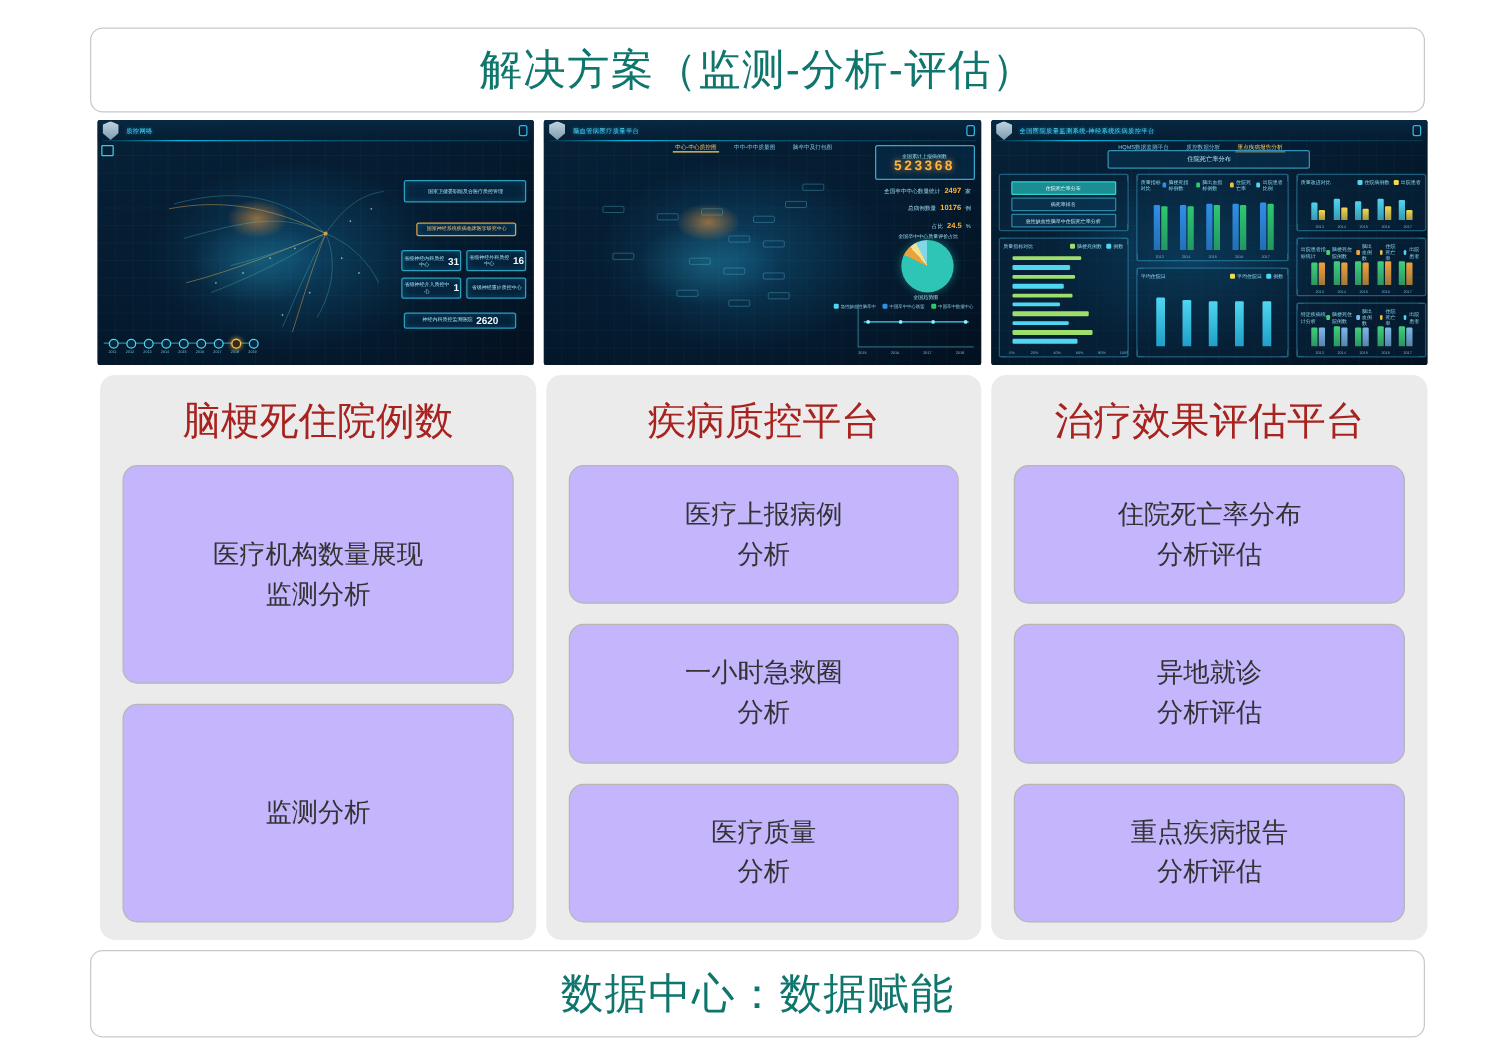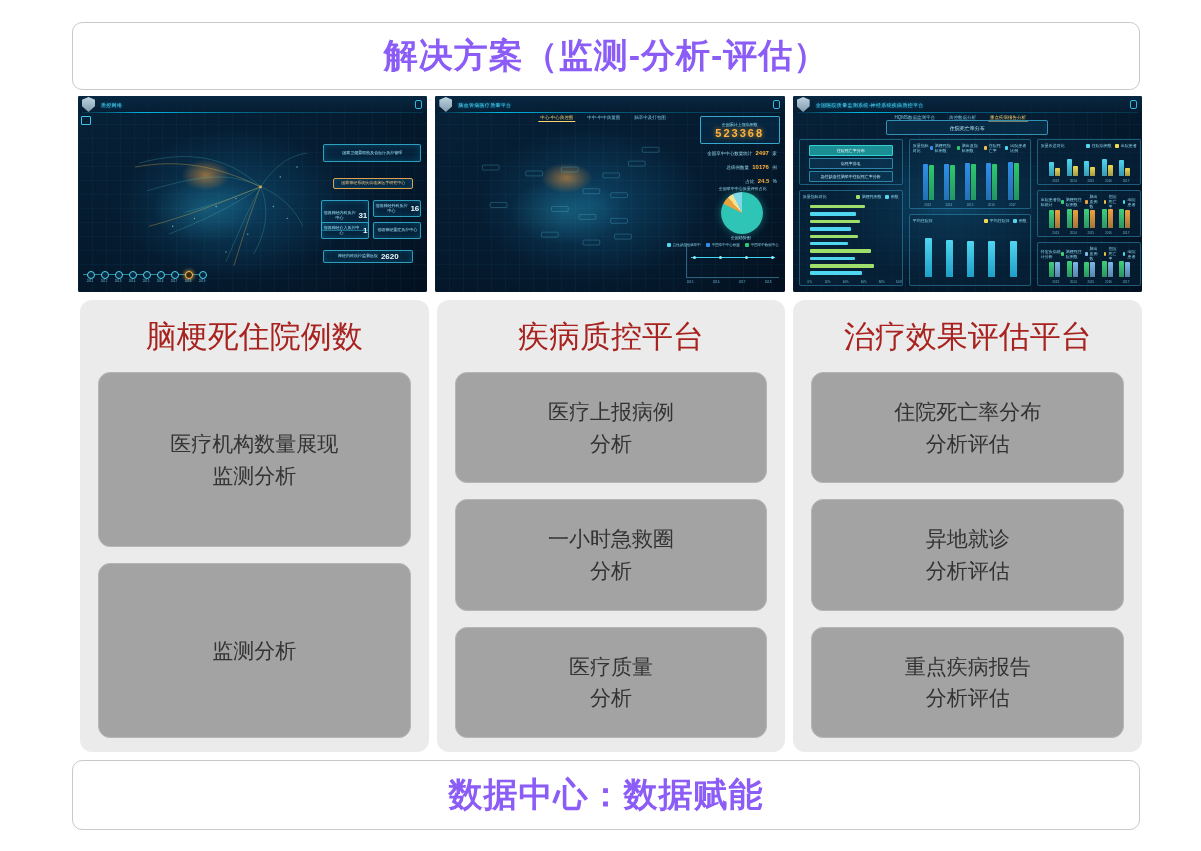--- a/index.html
+++ b/index.html
@@ -14,22 +14,22 @@
   
   .banner{
     position:absolute;left:72px;width:1068px;
     background:#ffffff;
     border:1px solid #c9c9c9;
     border-radius:10px;
     box-sizing:border-box;
     display:flex;align-items:center;justify-content:center;
   }
   .banner-title{
-    color:#8b5cf6;
-    font-weight:bold;
+    color:#0f766e;
+    font-weight:normal;
     font-size:34px;
     letter-spacing:1px;
     white-space:nowrap;
   }
   #header-banner{top:22px;height:68px;}
   #footer-banner{top:760px;height:70px;}
 
   
   .dash-strip{
     position:absolute;top:96px;left:78px;
@@ -200,21 +200,21 @@
     padding:10px 18px 14px 18px;
     box-sizing:border-box;
     display:flex;flex-direction:column;
   }
   .col-title{
     color:#a8231f;font-size:31px;font-weight:normal;
     text-align:center;margin:6px 0 14px 0;white-space:nowrap;
   }
   .cards{flex:1;display:flex;flex-direction:column;gap:16px;}
   .card{
-    background:#a3a3a3;border:1px solid #b6b6b6;border-radius:12px;
+    background:#c4b5fd;border:1px solid #b6b6b6;border-radius:12px;
     flex:1 1 0;
     display:flex;align-items:center;justify-content:center;
     text-align:center;color:#333333;font-size:21px;line-height:1.5;
     box-sizing:border-box;padding:6px;
   }
   .card .l2{display:block;}
 </style>
 </head>
 <body>
 
@@ -268,21 +268,21 @@
           <circle cx="172" cy="140" r="0.7"></circle>
             <circle cx="150" cy="158" r="0.7"></circle>
           <circle cx="198" cy="112" r="0.7"></circle>
             <circle cx="212" cy="124" r="0.7"></circle>
         </g>
       </svg>
 
       <div class="panel-box" style="right:6px;top:48px;width:98px;height:18px;">国家卫健委职能及合医疗质控管理</div>
       <div class="panel-box amber" style="right:14px;top:82px;width:80px;height:11px;">国家神经系统疾病临床医学研究中心</div>
 
-      <div class="panel-box" style="right:58px;top:104px;width:48px;height:31px;">
+      <div class="panel-box" style="right:58px;top:104px;width:48px;height:17px;align-items:flex-end;">
         <span>省级神经内科质控中心</span>
         <span class="num">31</span>
       </div>
       <div class="panel-box" style="right:6px;top:104px;width:48px;height:17px;">
         <span>省级神经外科质控中心</span>
         <span class="num">16</span>
       </div>
       <div class="panel-box" style="right:58px;top:126px;width:48px;height:17px;">
         <span>省级神经介入质控中心</span>
         <span class="num">1</span>

